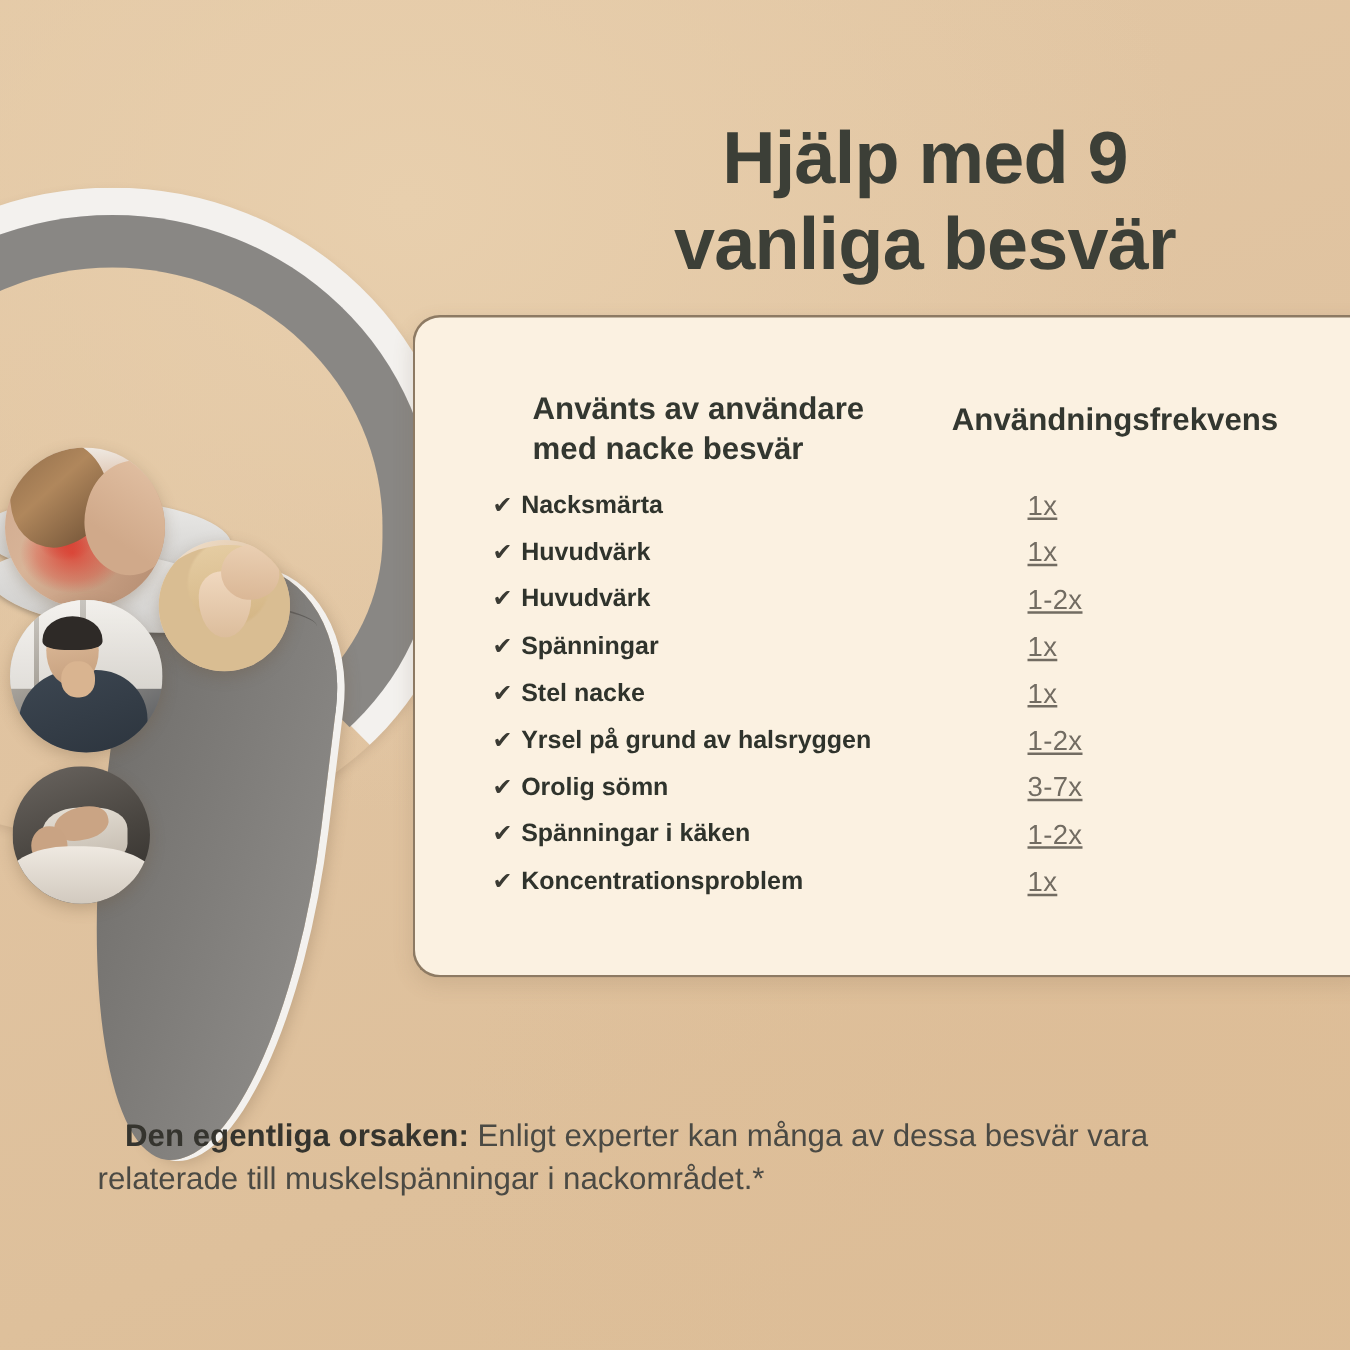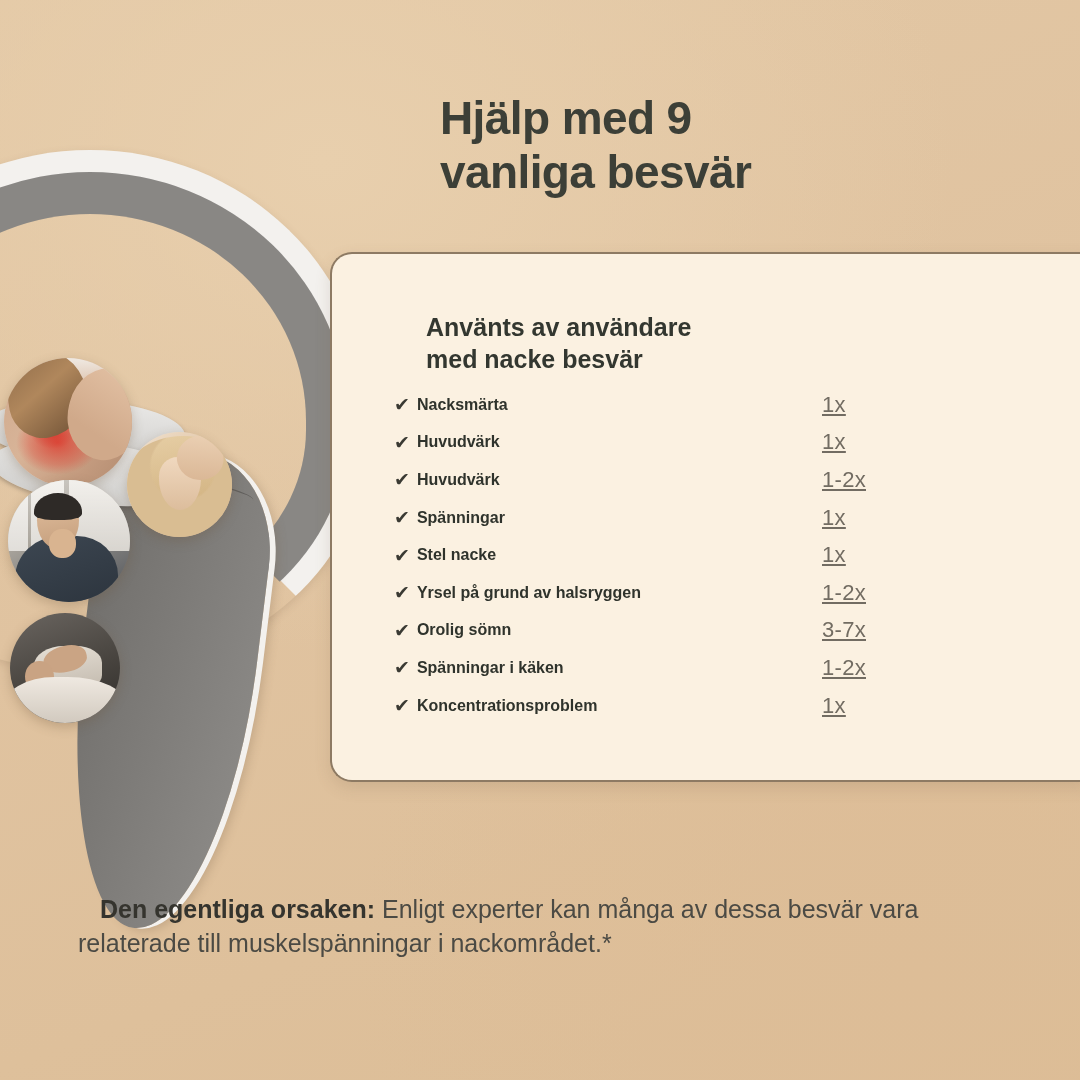--- a/index.html
+++ b/index.html
@@ -169,21 +169,22 @@
     background:#c9a383; border-radius:50%;
   }
   .ph-sleep .arm{
     position:absolute; left:30%; top:30%; width:40%; height:24%;
     background:#caa484; border-radius:50% 46% 44% 50%; transform:rotate(-14deg);
   }
 
   
   .title {
     position:absolute; left:440px; top:92px; width:600px;
-    font-size:46px; line-height:1.17; font-weight:bold;
+    text-align:center;
+    font-size:59px; line-height:1.17; font-weight:bold;
     letter-spacing:-.6px;
     color:#3c3f37;
   }
 
   
   .card {
     position:absolute; left:330px; top:252px; width:760px; height:530px;
     background:#fbf1e1;
     border-radius:22px 0 0 22px;
     border-left:2px solid #8d7a63;
@@ -199,21 +200,21 @@
   .col-head.right { left:400px; top:68px;  width:320px; font-size:25px; text-align:center; }
 
   .rows { position:absolute; left:0; top:132px; width:100%; }
   .row {
     position:relative; height:37.6px; display:flex; align-items:center;
   }
   .row .label-wrap{
     position:absolute; left:62px; display:flex; align-items:center; gap:7px;
   }
   .check { font-size:19px; color:#3a3a33; line-height:1; }
-  .label { font-size:16px; font-weight:bold; color:#2f332c; }
+  .label { font-size:20px; font-weight:bold; color:#2f332c; }
   .freq  {
     position:absolute; left:490px; width:120px; text-align:left;
     font-size:22px; color:#726c62; letter-spacing:.3px;text-decoration:underline;
   }
 
   
   .footer {
     position:absolute; left:78px; top:893px; width:940px;
     font-size:25px; line-height:1.34; color:#4b4a44;
   }
@@ -269,20 +270,21 @@
 <div class="title">
   <div>Hjälp med 9</div>
   <div>vanliga besvär</div>
 </div>
 
 <div class="card">
   <div class="col-head left">
     <div>Använts av användare</div>
     <div>med nacke besvär</div>
   </div>
+  <div class="col-head right">Användningsfrekvens</div>
 
   <div class="rows">
     <div class="row">
       <span class="label-wrap">
         <span class="check">✔</span>
         <span class="label">Nacksmärta</span>
       </span>
       <span class="freq">1x</span>
     </div>
     <div class="row">

